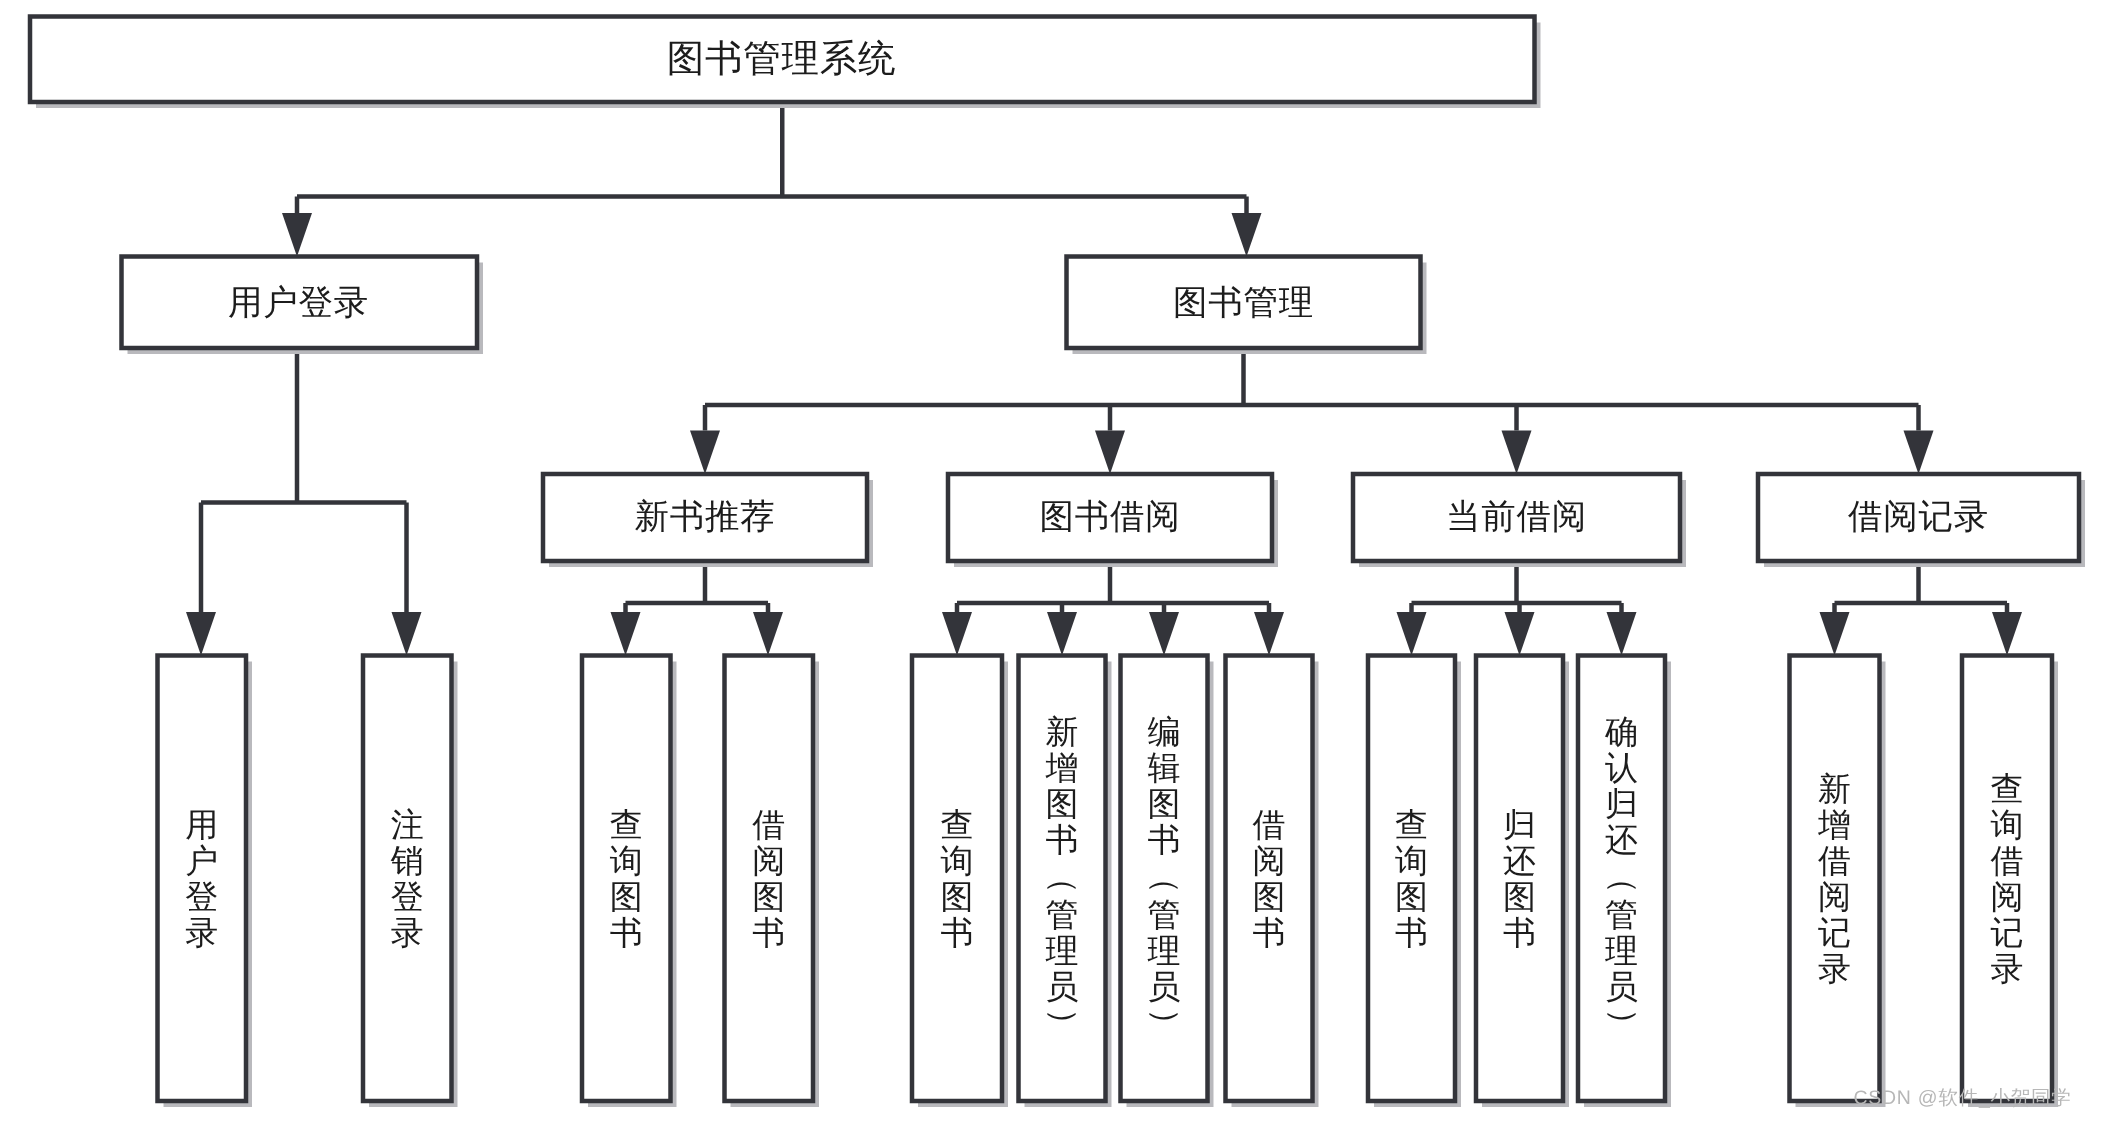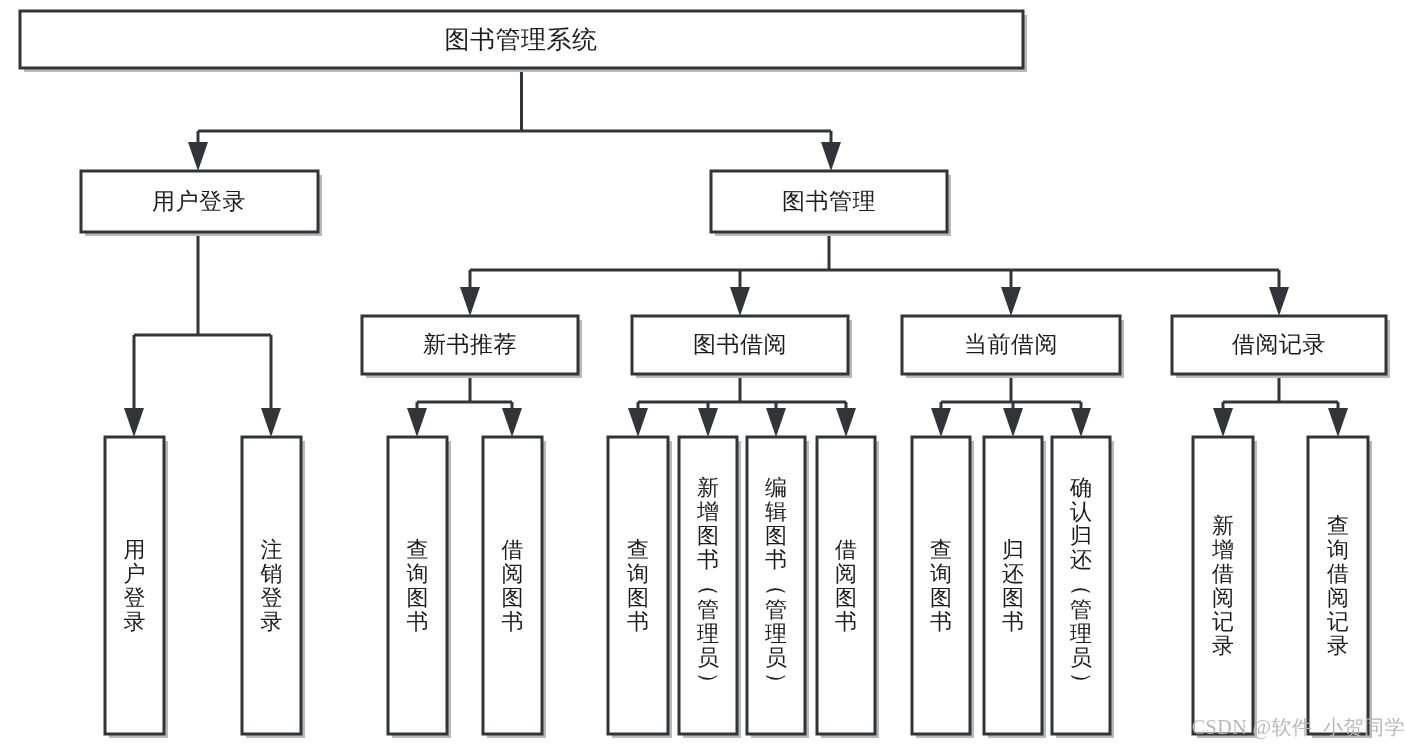--- a/index.html
+++ b/index.html
@@ -78,24 +78,24 @@
     display: block;
     height: 24px;
   }
   .vlabel .ch.paren {
     transform: rotate(90deg);
     height: 26px;
     line-height: 24px;
   }
   .watermark {
     position: absolute;
-    right: 0;
+    right: 24px;
     bottom: 6px;
-    font-family: Liberation Serif, serif;
-    font-size: 20px;
+    font-family: Liberation Sans, sans-serif;
+    font-size: 13px;
     color: #b7b7b7;
     letter-spacing: 0.5px;
     white-space: nowrap;
   }
 </style>
 </head>
 <body>
 
 <div id="diagram-root">
 

